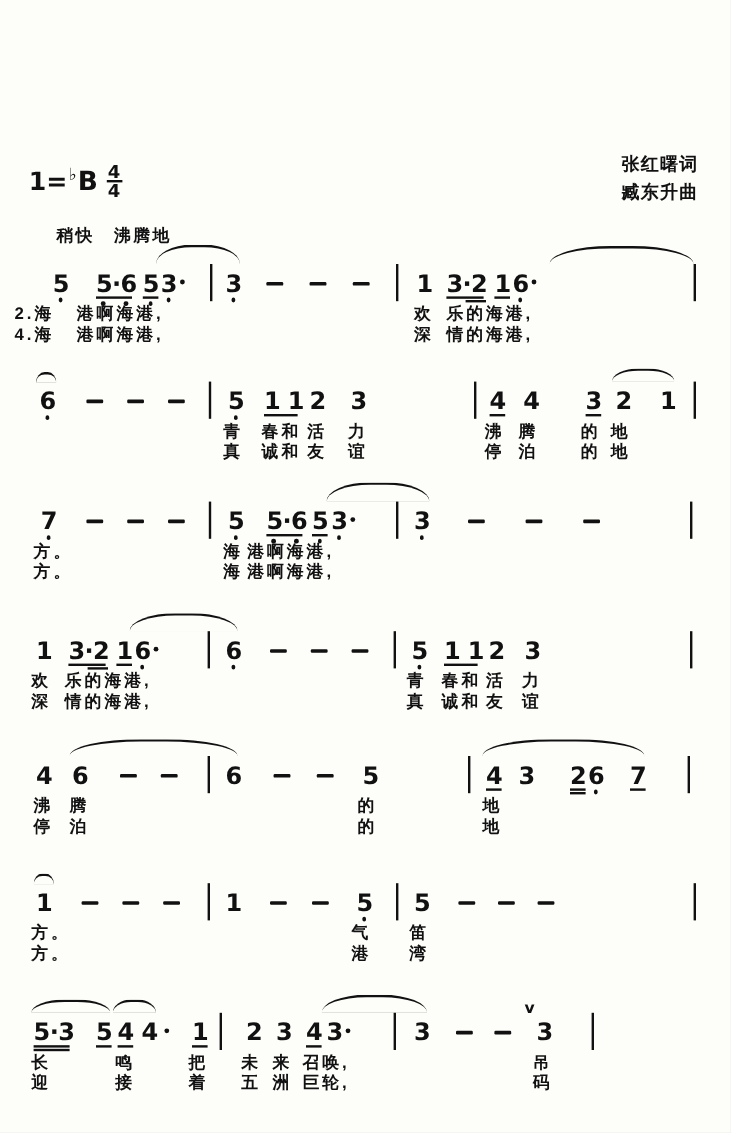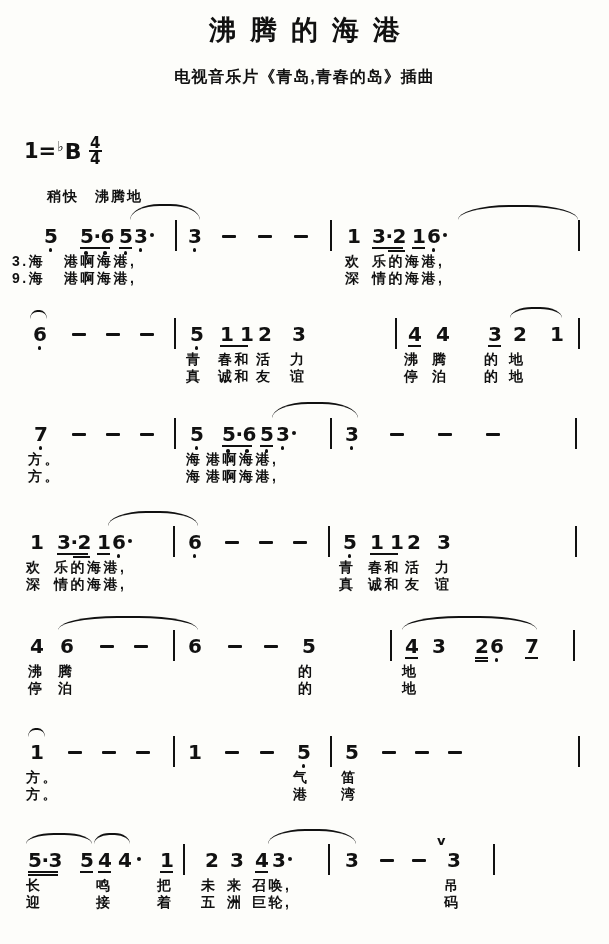--- a/index.html
+++ b/index.html
@@ -38,34 +38,36 @@
   .tie{position:absolute;width:17px;height:7px;top:-12px;border-top:2px solid #111;
        border-radius:55% 55% 0 0 / 130% 130% 0 0;}
   .breath{position:absolute;top:-15px;font:700 13px "DejaVu Sans",sans-serif;}
   .lyr{position:absolute;font-size:14px;font-weight:700;letter-spacing:2.5px;white-space:pre;}
 </style>
 </head>
 <body>
 
 <div class="page">
 
-  <div class="title">沸腾的海港</div>
-  <div class="subtitle">电视音乐片《青岛,青春的岛》插曲</div>
 
   <div class="keysig">
     <span class="kp">1=</span>
     <span class="kf">♭</span>
     <span class="kl">B</span>
     <span class="frac">
       <span>4</span>
       <span class="fbar"></span>
       <span>4</span>
     </span>
   </div>
 
+  <div class="credits">
+    <div>张红曙词</div>
+    <div>臧东升曲</div>
+  </div>
 
   <div class="tempo">稍快　沸腾地</div>
 
   <div class="score">
       <div class="system" style="top: 224px;">
         <div class="note" style="left: 44px;">5</div>
         <div class="ldot" style="left: 48.5px; top: 24px;"></div>
         <div class="note" style="left: 80px;">5·6</div>
         <div class="ul" style="left: 80px; top: 22.5px; width: 30px;"></div>
         <div class="ldot" style="left: 84px; top: 27px;"></div>
@@ -88,25 +90,25 @@
         <div class="ul" style="left: 372px; top: 22.5px; width: 31px;"></div>
         <div class="ul" style="left: 387.5px; top: 25.5px; width: 17.5px;"></div>
         <div class="note" style="left: 412px;">1</div>
         <div class="ul" style="left: 412px; top: 22.5px; width: 13px;"></div>
         <div class="note" style="left: 427px;">6</div>
         <div class="ldot" style="left: 431.5px; top: 24px;"></div>
         <div class="adot" style="left: 443px;"></div>
         <div class="bar" style="left: 578px;"></div>
         <div class="slur" style="left: 130px; width: 70px; height: 14px; top: -20px;"></div>
         <div class="slur" style="left: 458px; width: 120px; height: 13px; top: -19px;"></div>
-        <div class="lyr" style="left: 12px; top: 29px;">3.海</div>
+        <div class="lyr" style="left: 12px; top: 29px;">2.海</div>
         <div class="lyr" style="left: 64px; top: 29px;">港啊海港,</div>
         <div class="lyr" style="left: 345px; top: 29px;">欢</div>
         <div class="lyr" style="left: 372px; top: 29px;">乐的海港,</div>
-        <div class="lyr" style="left: 12px; top: 46px;">9.海</div>
+        <div class="lyr" style="left: 12px; top: 46px;">4.海</div>
         <div class="lyr" style="left: 64px; top: 46px;">港啊海港,</div>
         <div class="lyr" style="left: 345px; top: 46px;">深</div>
         <div class="lyr" style="left: 372px; top: 46px;">情的海港,</div>
       </div>
       <div class="system" style="top: 322px;">
         <div class="note" style="left: 33px;">6</div>
         <div class="ldot" style="left: 37.5px; top: 24px;"></div>
         <div class="dash" style="left: 72px;"></div>
         <div class="dash" style="left: 106px;"></div>
         <div class="dash" style="left: 140px;"></div>

